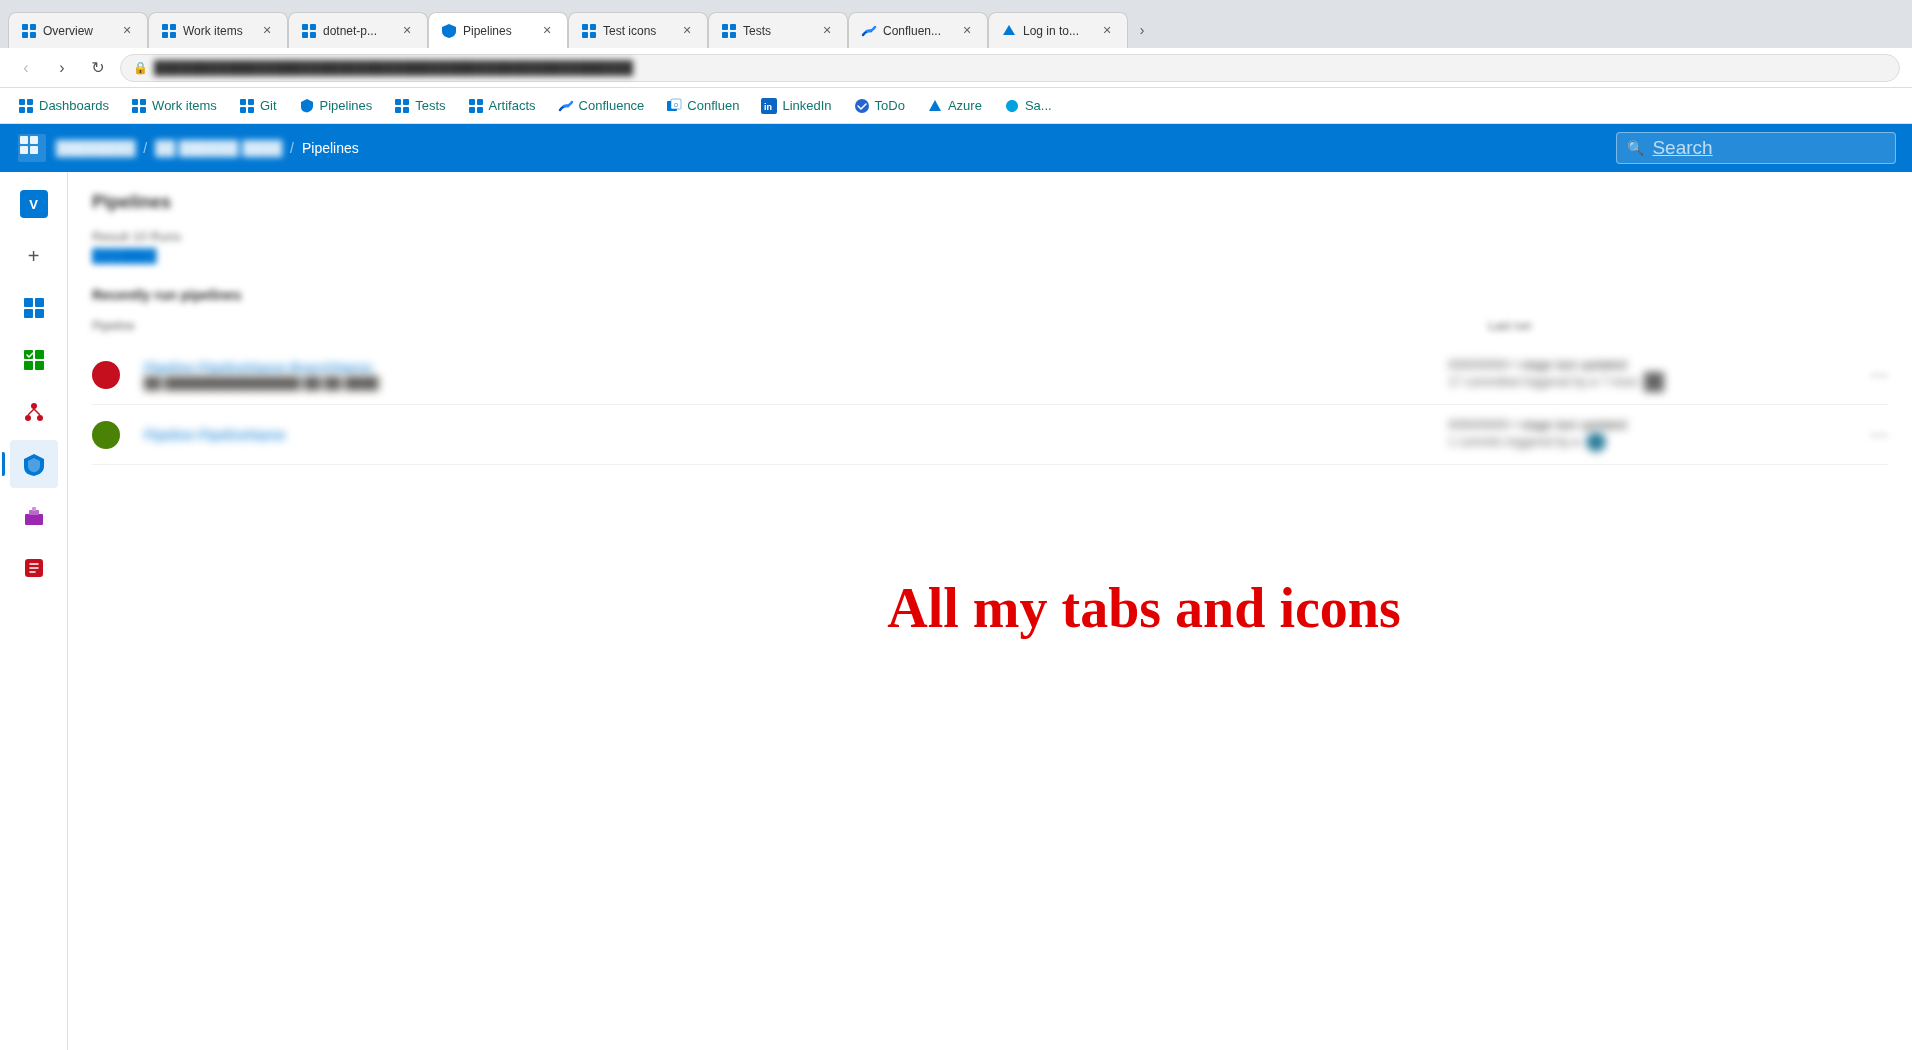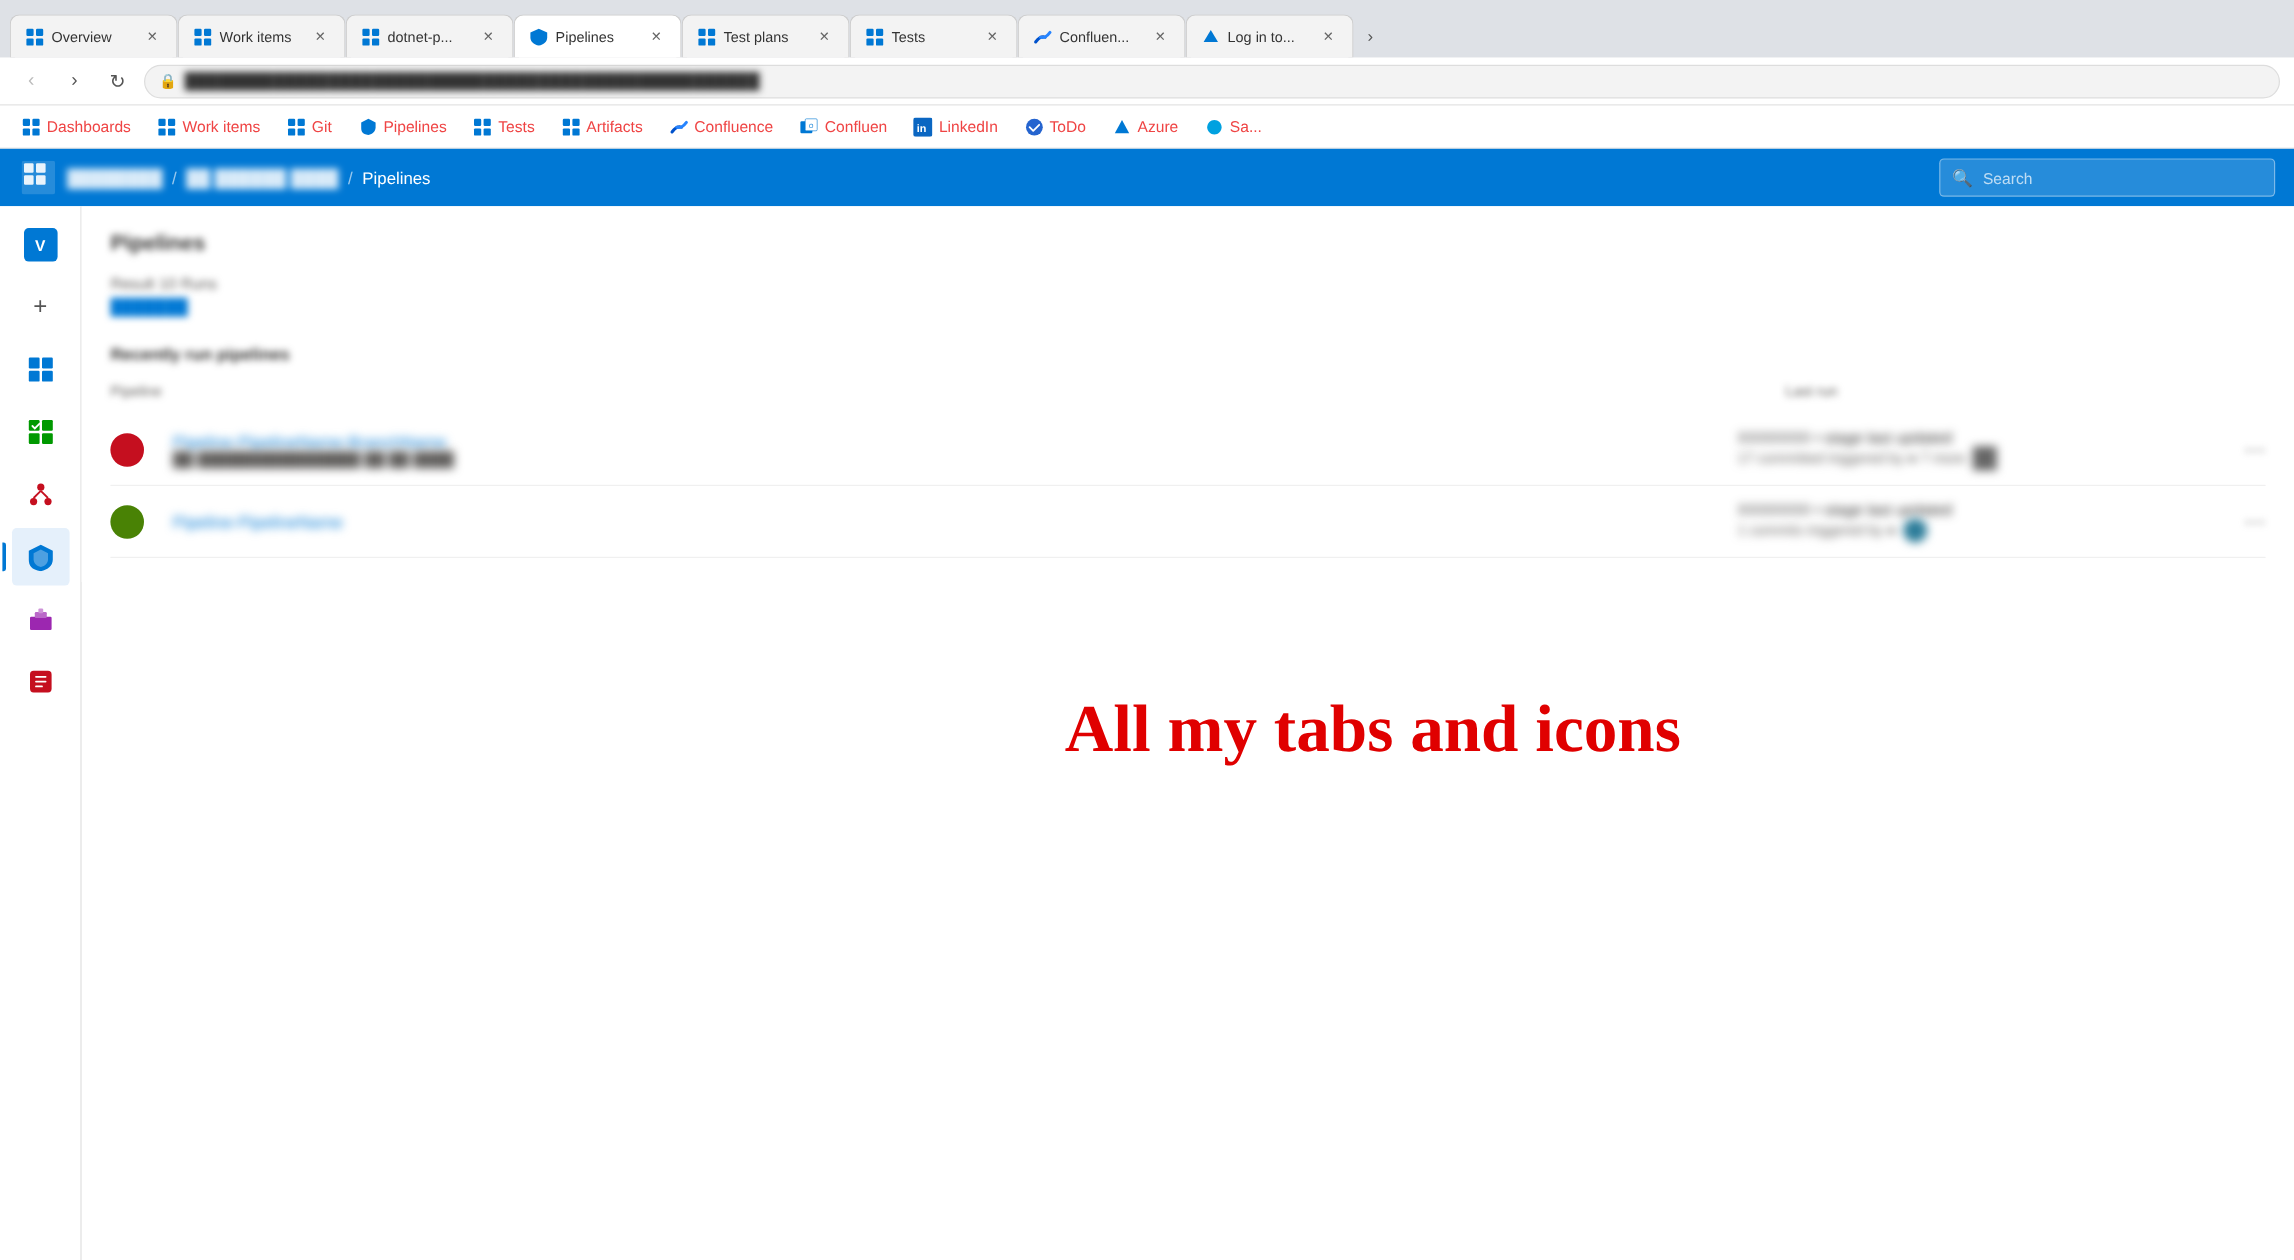--- a/index.html
+++ b/index.html
@@ -15,33 +15,33 @@
 
     
     .address-bar { background: #fff; height: 40px; display: flex; align-items: center; padding: 0 12px; gap: 8px; border-bottom: 1px solid #ddd; }
     .nav-btn { width: 28px; height: 28px; display: flex; align-items: center; justify-content: center; cursor: pointer; color: #555; font-size: 16px; border-radius: 50%; }
     .nav-btn.disabled { color: #bbb; cursor: default; }
     .url-bar { flex: 1; height: 28px; background: #f3f3f3; border-radius: 14px; display: flex; align-items: center; padding: 0 12px; font-size: 13px; color: #333; border: 1px solid #ddd; }
     .lock-icon { color: #666; margin-right: 6px; font-size: 12px; }
 
     
     .bookmarks-bar { background: #fff; height: 36px; display: flex; align-items: center; padding: 0 8px; gap: 2px; border-bottom: 1px solid #e0e0e0; overflow: hidden; }
-    .bookmark-item { display: flex; align-items: center; gap: 5px; padding: 4px 10px; border-radius: 4px; cursor: pointer; font-size: 13px; color: #ef4444; white-space: nowrap; }
+    .bookmark-item { display: flex; align-items: center; gap: 5px; padding: 4px 10px; border-radius: 4px; cursor: pointer; font-size: 13px; color: #0f766e; white-space: nowrap; }
     .bookmark-icon { width: 16px; height: 16px; flex-shrink: 0; }
 
     
     .ado-topnav { background: #0078d4; height: 48px; display: flex; align-items: center; padding: 0 16px; gap: 8px; }
     .ado-logo { width: 32px; height: 32px; display: flex; align-items: center; justify-content: center; }
     .ado-breadcrumb { display: flex; align-items: center; gap: 8px; color: rgba(255,255,255,0.9); font-size: 14px; flex: 1; }
     .ado-breadcrumb .sep { color: rgba(255,255,255,0.6); }
     .ado-breadcrumb span { color: rgba(255,255,255,0.85); }
     .ado-breadcrumb .current { color: #fff; font-weight: 400; }
     .ado-search { display: flex; align-items: center; background: rgba(255,255,255,0.15); border: 1px solid rgba(255,255,255,0.4); border-radius: 4px; padding: 0 10px; height: 32px; gap: 8px; min-width: 280px; cursor: text; }
     .ado-search-icon { color: rgba(255,255,255,0.8); font-size: 14px; }
-    .ado-search-text { color: rgba(255,255,255,0.7); font-size: 13px; }
+    .ado-search-text { color: rgba(255,255,255,0.7); font-size: 19px; text-decoration: underline; }
 
     
     .main-layout { display: flex; height: calc(1050px - 48px - 40px - 36px - 48px); background: #fff; }
 
     
     .sidebar { width: 68px; background: #fff; border-right: 1px solid #e0e0e0; display: flex; flex-direction: column; align-items: center; padding: 8px 0; gap: 4px; }
     .sidebar-item { width: 48px; height: 48px; display: flex; align-items: center; justify-content: center; border-radius: 4px; cursor: pointer; position: relative; }
     .sidebar-item.active { background: #e5f0fb; }
     .sidebar-item.active::before { content: ''; position: absolute; left: -8px; top: 50%; transform: translateY(-50%); width: 3px; height: 24px; background: #0078d4; border-radius: 0 2px 2px 0; }
     .sidebar-avatar { width: 28px; height: 28px; border-radius: 4px; background: #0078d4; color: #fff; font-size: 13px; font-weight: 600; display: flex; align-items: center; justify-content: center; }
@@ -115,21 +115,21 @@
     <span class="tab-label">Pipelines</span>
     <span class="tab-close">✕</span>
   </div>
   <div class="browser-tab">
     <svg class="tab-icon" viewBox="0 0 16 16" fill="#0078d4">
         <rect x="1" y="1" width="6" height="6" rx="1"></rect>
         <rect x="9" y="1" width="6" height="6" rx="1"></rect>
         <rect x="1" y="9" width="6" height="6" rx="1"></rect>
         <rect x="9" y="9" width="6" height="6" rx="1"></rect>
       </svg>
-    <span class="tab-label">Test plans</span>
+    <span class="tab-label">Test icons</span>
     <span class="tab-close">✕</span>
   </div>
   <div class="browser-tab">
     <svg class="tab-icon" viewBox="0 0 16 16" fill="#0078d4">
         <rect x="1" y="1" width="6" height="6" rx="1"></rect>
         <rect x="9" y="1" width="6" height="6" rx="1"></rect>
         <rect x="1" y="9" width="6" height="6" rx="1"></rect>
         <rect x="9" y="9" width="6" height="6" rx="1"></rect>
       </svg>
     <span class="tab-label">Tests</span>

